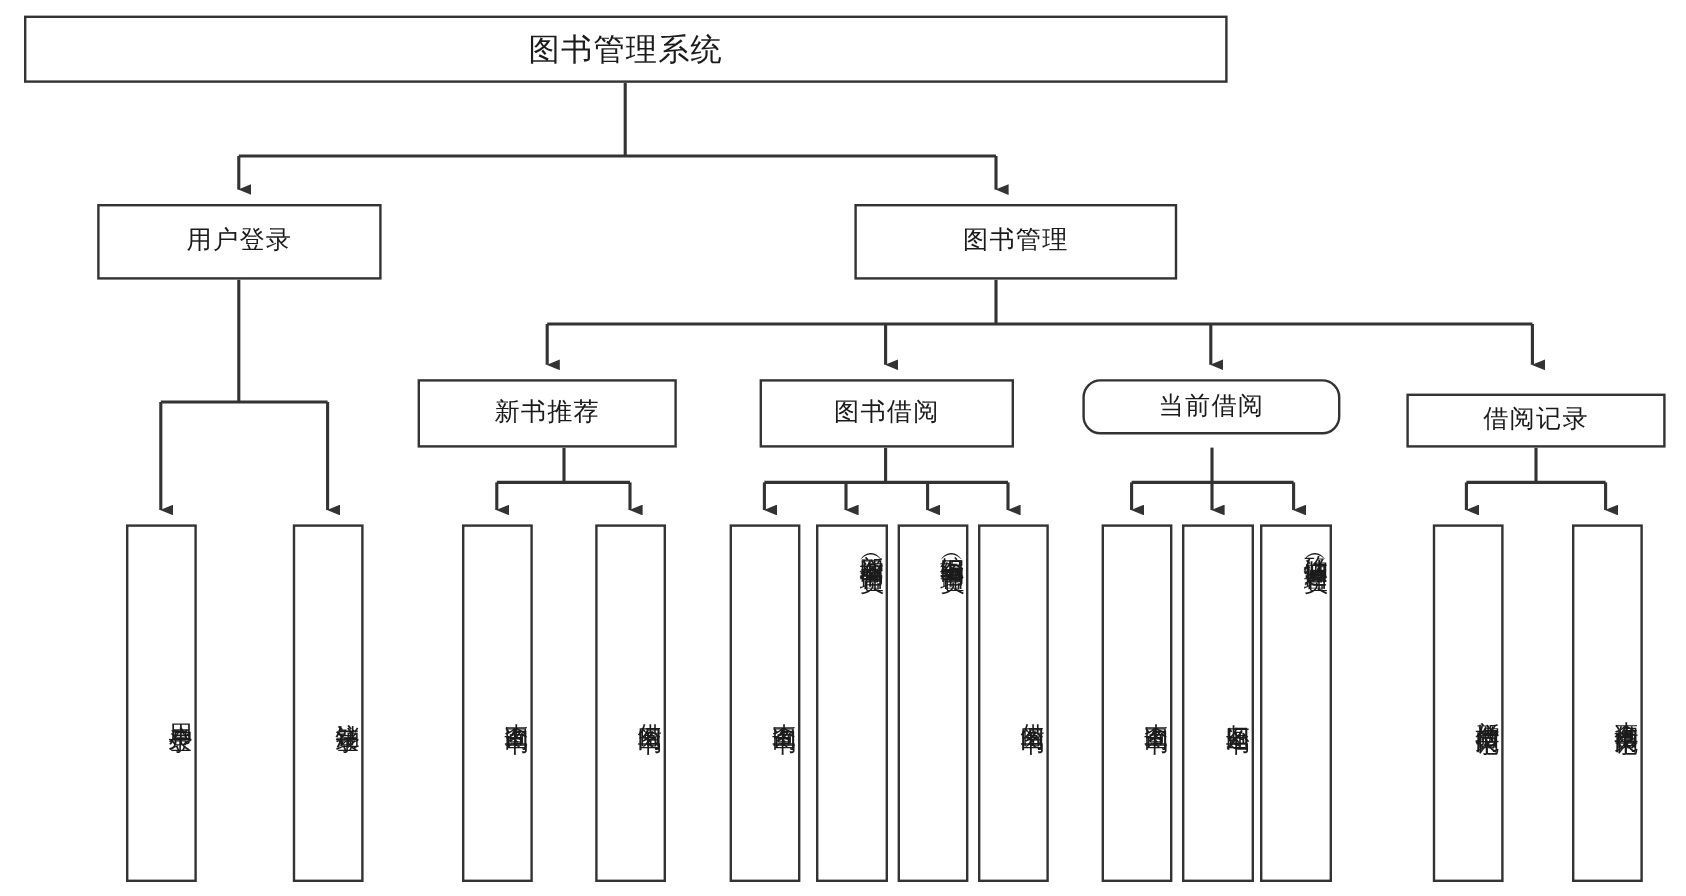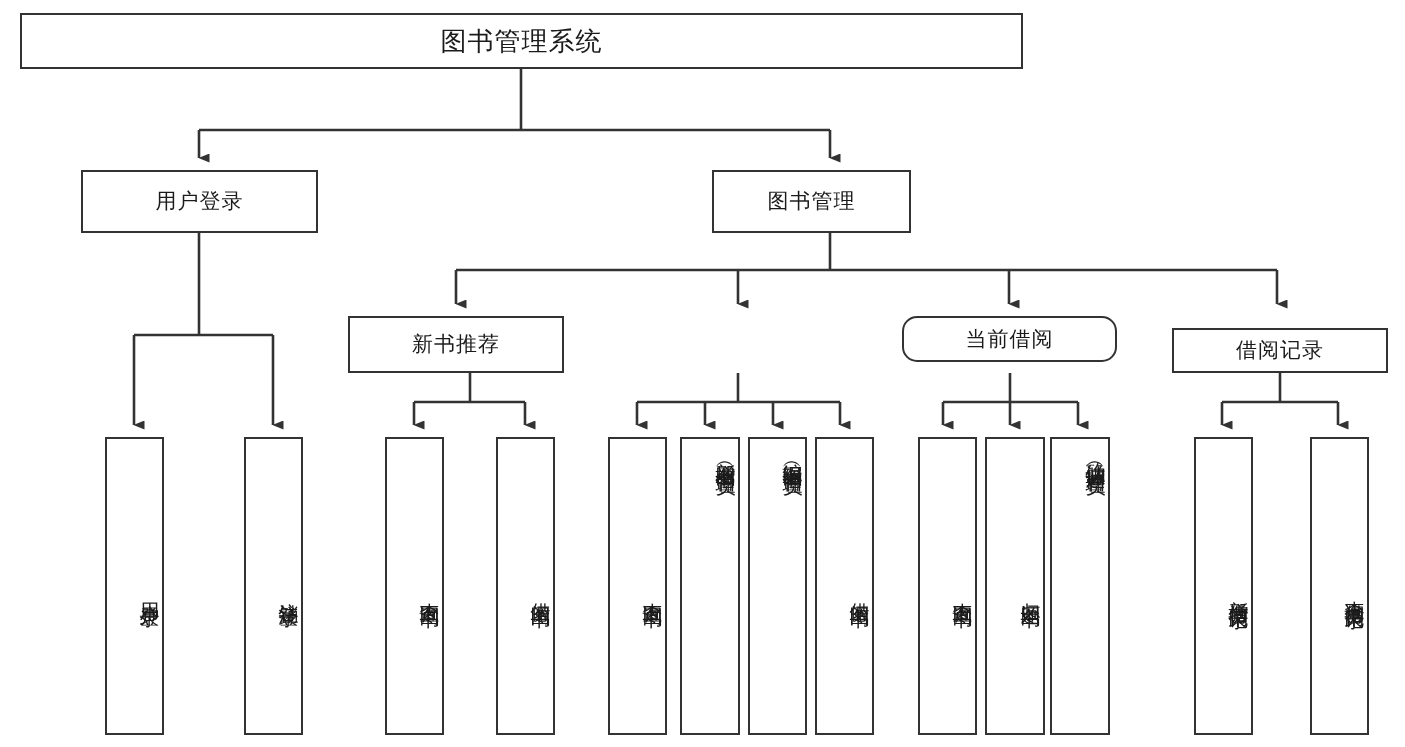--- a/index.html
+++ b/index.html
@@ -129,27 +129,30 @@
     </g>
   </svg>
 
   <div class="node root" style="left:20px; top:13px; width:1003px; height:56px;">
     <span class="node-label">图书管理系统</span>
   </div>
 
   <div class="node" style="left:81px; top:170px; width:237px; height:63px;">
     <span class="node-label">用户登录</span>
   </div>
-  <div class="node" style="left:712px; top:170px; width:199px; height:63px;">
+  <div class="node" style="left:712px; top:170px; width:269px; height:63px;">
     <span class="node-label">图书管理</span>
   </div>
 
   <div class="node" style="left:348px; top:316px; width:216px; height:57px;">
     <span class="node-label">新书推荐</span>
   </div>
+  <div class="node" style="left:633px; top:316px; width:212px; height:57px;">
+    <span class="node-label">图书借阅</span>
+  </div>
   <div class="node" style="left:902px; top:316px; width:215px; height:46px;border-radius:15px;">
     <span class="node-label">当前借阅</span>
   </div>
   <div class="node" style="left:1172px; top:328px; width:216px; height:45px;">
     <span class="node-label">借阅记录</span>
   </div>
 
   <div class="node leaf" style="left:105px; top:437px; width:59px; height:298px;">
     <span class="node-label">用户登录</span>
   </div>

